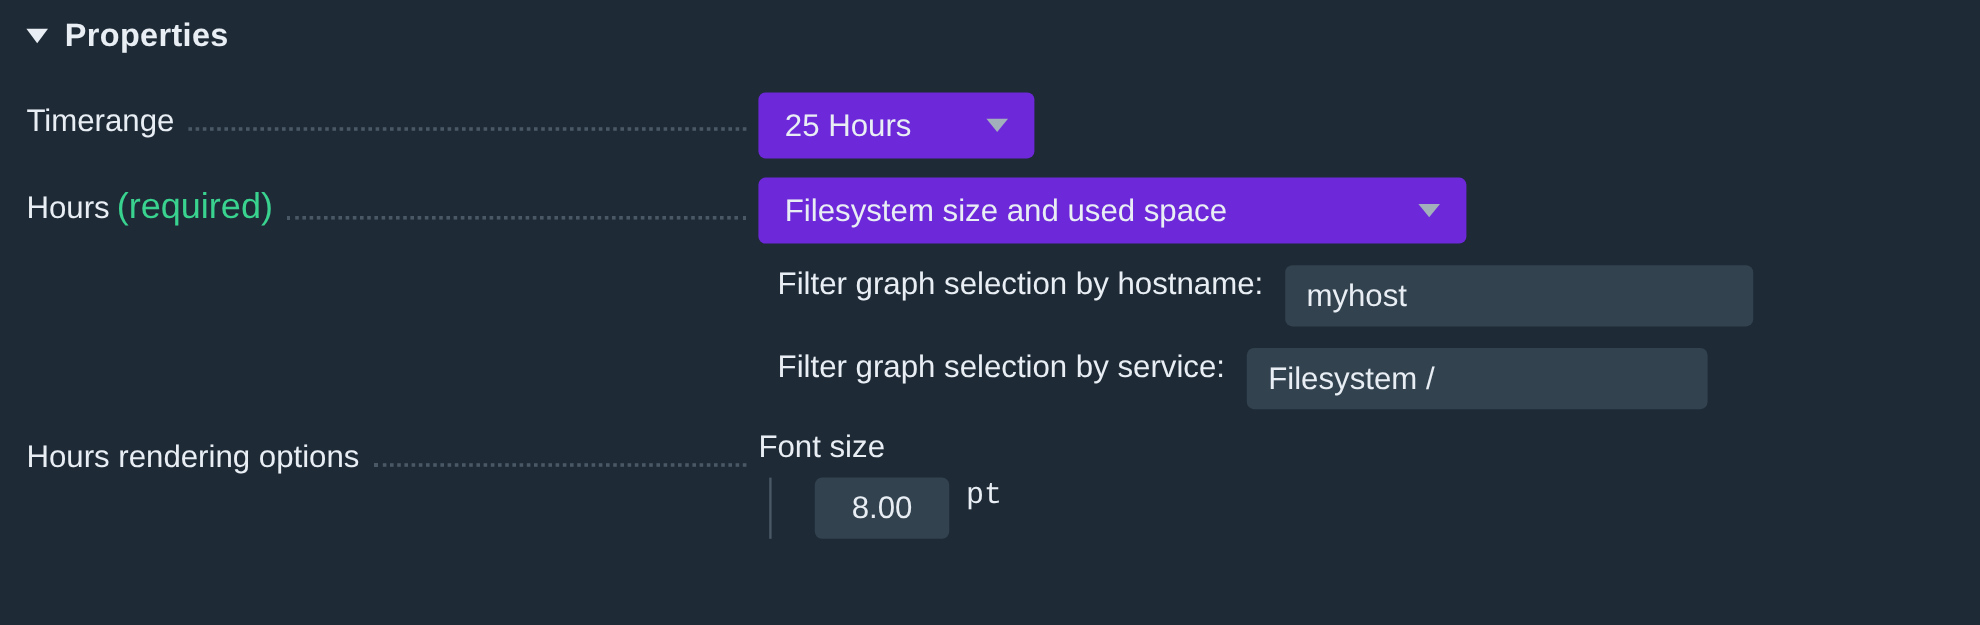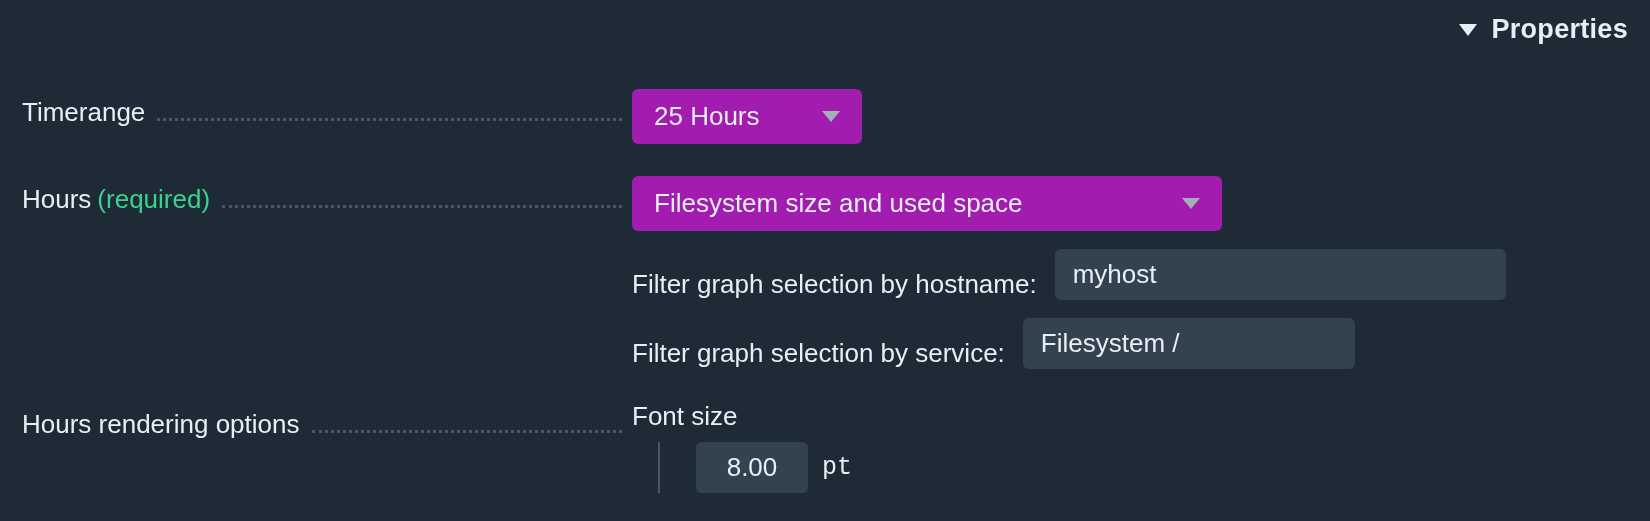--- a/index.html
+++ b/index.html
@@ -10,95 +10,93 @@
       font-family: "Segoe UI", "Helvetica Neue", Arial, sans-serif;
       color: #e8eef4;
       font-size: 25px;
       overflow: hidden;
     }
     .panel { padding: 14px 22px; }
     .section-header {
       display: flex;
       align-items: center;
       gap: 14px;
-      margin-bottom: 44px;
+      margin-bottom: 32px;
       cursor: pointer;
-      justify-content: flex-end;
     }
     .tri-down {
       width: 0; height: 0;
       border-left: 9px solid transparent;
       border-right: 9px solid transparent;
       border-top: 12px solid #e8eef4;
     }
     .section-title {
       font-weight: 700;
       font-size: 27px;
       letter-spacing: 0.3px;
     }
-    .rows { display: flex; flex-direction: column; gap: 32px; }
+    .rows { display: flex; flex-direction: column; gap: 16px; }
     .row { display: flex; align-items: flex-start; }
     .lbl-cell {
       flex: 0 0 610px;
       display: flex;
       align-items: baseline;
       min-width: 0;
       padding-top: 8px;
     }
     .lbl-text { white-space: nowrap; font-size: 26px; color: #e8eef4; }
-    .lbl-req  { white-space: nowrap; font-size: 26px; color: #39d38f; margin-left: 6px; }
+    .lbl-req  { white-space: nowrap; font-size: 30px; color: #39d38f; margin-left: 6px; }
     .dots {
       flex: 1 1 auto;
       border-bottom: 3px dotted #4a5866;
       height: 1px;
       margin: 0 10px 7px 12px;
       align-self: flex-end;
       min-width: 20px;
     }
     .ctl-cell { flex: 1 1 auto; display: flex; flex-direction: column; gap: 18px; }
     .select {
       display: inline-flex;
       align-items: center;
       justify-content: space-between;
-      background: #a21caf;
+      background: #6d28d9;
       border-radius: 6px;
       padding: 12px 22px;
       cursor: pointer;
       gap: 28px;
     }
     .select.small { min-width: 230px; }
     .select.wide  { min-width: 590px; }
     .select-text { font-size: 26px; color: #e8eef4; white-space: nowrap; }
     .caret {
       width: 0; height: 0;
       border-left: 9px solid transparent;
       border-right: 9px solid transparent;
       border-top: 11px solid #a2b0bc;
     }
-    .kv-line { display: flex; align-items: flex-end; gap: 18px; }
+    .kv-line { display: flex; align-items: flex-start; gap: 18px; margin-left: 16px; }
     .kv-label { font-size: 26px; color: #e8eef4; white-space: nowrap; }
     .txt-input {
       background: #32424f;
       border: none;
       border-radius: 6px;
       color: #e8eef4;
       font-size: 26px;
       font-family: inherit;
       padding: 10px 18px;
-      width: 451px;
+      width: 390px;
       outline: none;
     }
     .font-block { display: flex; flex-direction: column; gap: 10px; }
     .font-row {
       display: flex;
-      align-items: center;
       border-left: 2px solid #4a5866;
       padding-left: 36px;
       gap: 14px;
-      margin-left: 26px;
+      margin-left: 9px;
     }
     .num-input {
       background: #32424f;
       border: none;
       border-radius: 6px;
       color: #e8eef4;
       font-size: 26px;
       font-family: inherit;
       padding: 10px 14px;
       width: 112px;
@@ -146,21 +144,21 @@
             <span class="select-text">Filesystem size and used space</span>
             <span class="caret"></span>
           </div>
         </div>
         <div class="kv-line">
           <span class="kv-label">Filter graph selection by hostname:</span>
           <input class="txt-input" value="myhost" style="">
         </div>
         <div class="kv-line">
           <span class="kv-label">Filter graph selection by service:</span>
-          <input class="txt-input" style="width: 332px;" value="Filesystem /">
+          <input class="txt-input" style="width: 384px;" value="Filesystem /">
         </div>
       </div>
     </div>
 
     <div class="row">
       <div class="lbl-cell">
         <span class="lbl-text">Hours rendering options</span>
         <span class="dots"></span>
       </div>
       <div class="ctl-cell">

